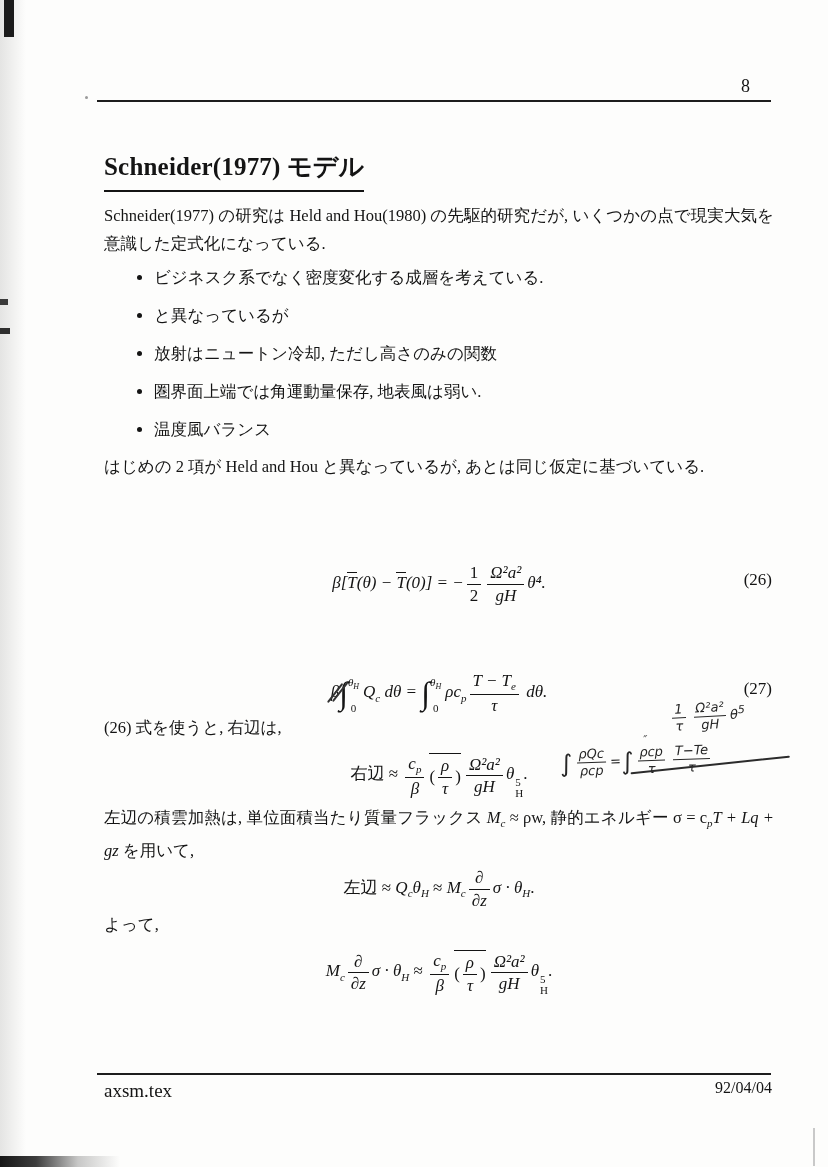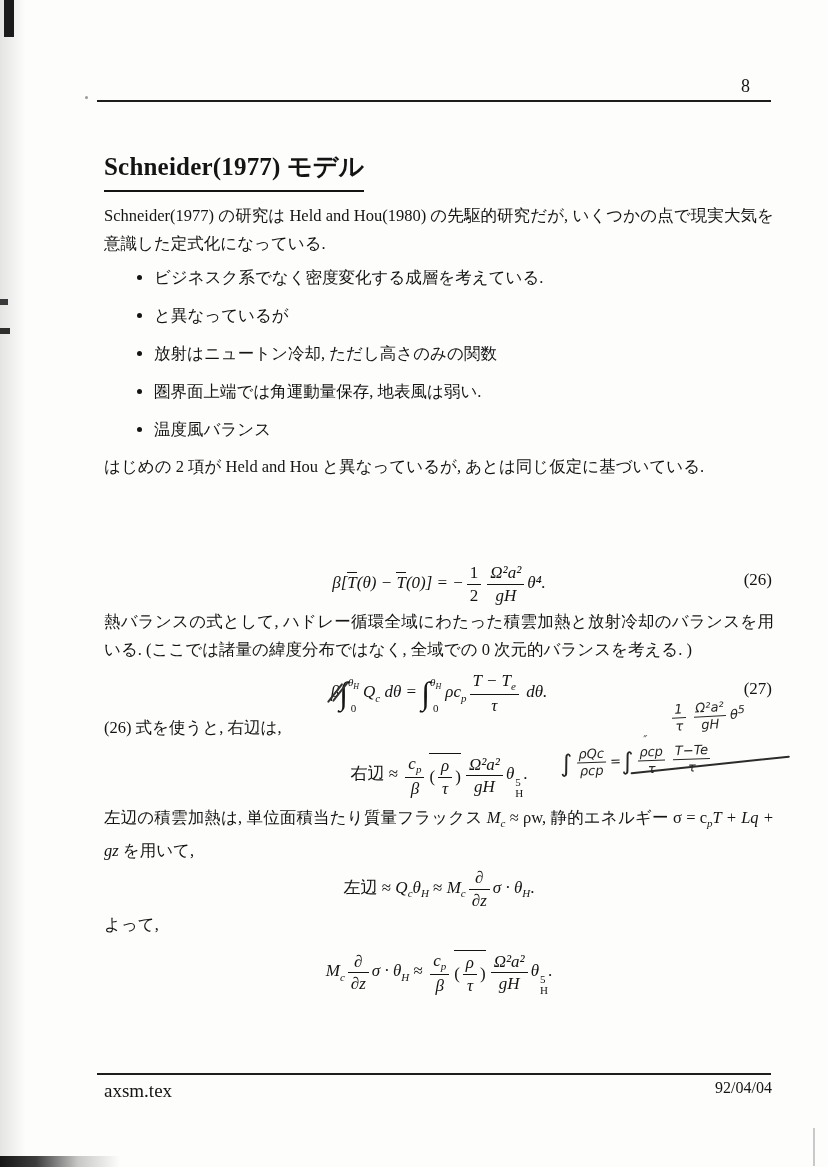--- a/index.html
+++ b/index.html
@@ -117,21 +117,20 @@
     <span class="eq-body"><span class="mi">β[</span><span class="ovl mi">T</span><span class="mi">(θ) − </span><span class="ovl mi">T</span><span class="mi">(0)] = −</span><span class="frac">
           <span class="fn mn">1</span>
           <span class="fd mn">2</span>
         </span><span class="frac">
           <span class="fn mi">Ω²a²</span>
           <span class="fd mi">gH</span>
         </span><span class="mi">θ⁴.</span></span>
     <span class="eq-num">(26)</span>
   </div>
 
-  <div class="para p-heat-balance">熱バランスの式として, ハドレー循環全域にわたった積雲加熱と放射冷却のバランスを用いる. (ここでは諸量の緯度分布ではなく, 全域での 0 次元的バランスを考える. )</div>
 
   <div class="eq-row eq-27">
     <span class="eq-body"><span class="slashwrap"><span class="mi">β</span><span class="hand-slash s1"></span><span class="hand-slash s2"></span></span><span class="intg">∫</span><span class="lims">
           <span class="up"><span>θ</span><sub>H</sub></span>
           <span class="lo mn">0</span>
         </span><span class="mi">Q</span><sub class="mi">c</sub><span class="mi"> dθ = </span><span class="intg">∫</span><span class="lims">
           <span class="up"><span>θ</span><sub>H</sub></span>
           <span class="lo mn">0</span>
         </span><span class="mi">ρc</span><sub class="mi">p</sub><span class="frac">
           <span class="fn mi"><span>T − T</span><sub>e</sub></span>

